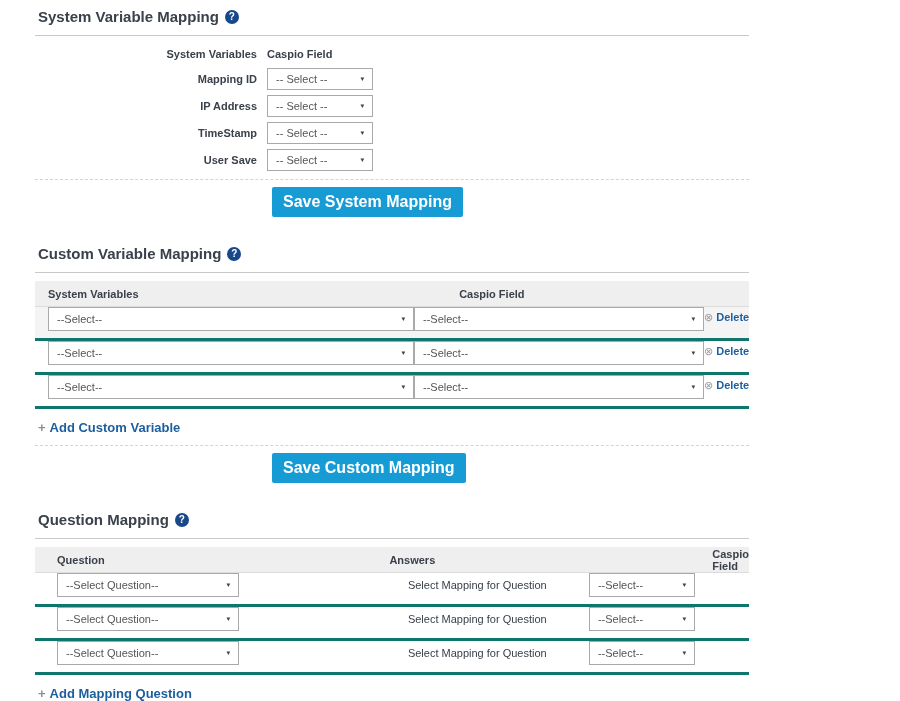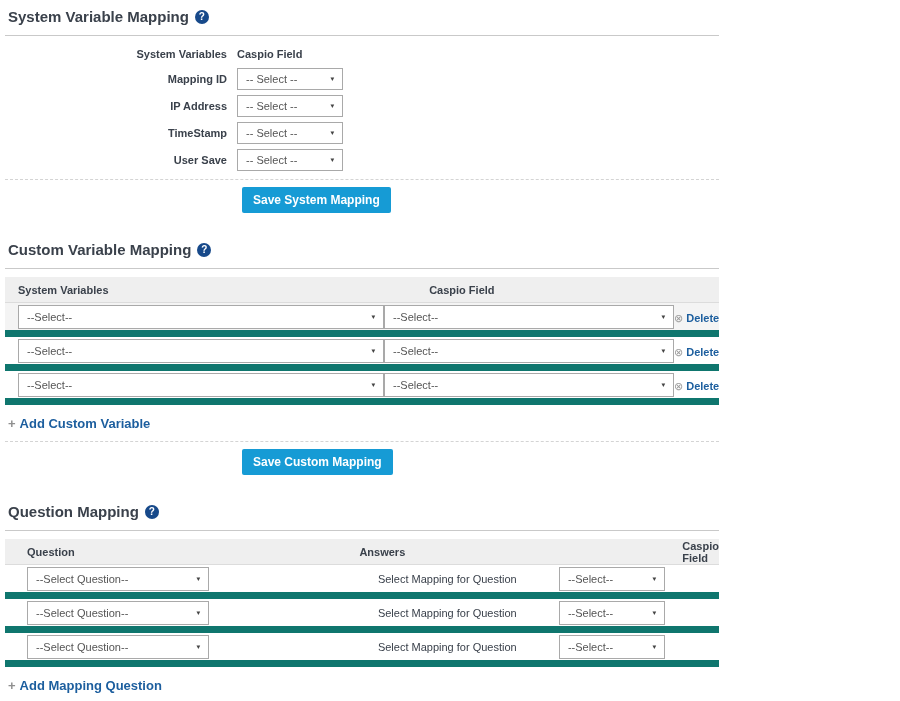--- a/index.html
+++ b/index.html
@@ -1,18 +1,18 @@
 <!DOCTYPE html>
 <html><head>
 <meta charset="utf-8">
 <style>
   * { margin:0; padding:0; box-sizing:border-box; }
   html,body { background:#ffffff; }
   body { font-family:"Liberation Sans", sans-serif; color:#3e444c; }
-  .page { width:724px; height:701px; padding:6px 5px 0 5px; overflow:hidden; }
+  .page { width:724px; height:701px; padding:6px 5px 0 5px; overflow:hidden;margin-left:30px; }
 
   
   .section-title { display:flex; align-items:center; gap:6px; font-size:15px; font-weight:bold; color:#3a414b; margin:2px 0 10px 3px; }
   .help-icon { display:inline-flex; align-items:center; justify-content:center; width:14px; height:14px; border-radius:50%; background:#17498a; color:#fff; font-size:10px; font-weight:bold; cursor:pointer; }
   .rule { border-top:1px solid #c9c9c9; }
 
   
   .select-wrap { position:relative; display:inline-block; background:#f9a8d4; }
   .select-wrap select { width:100%; height:22px; font-family:"Liberation Sans",sans-serif; font-size:11px; color:#555; border:1px solid #a9a9a9; background:#fff; border-radius:0; padding:0 18px 0 8px; -webkit-appearance:none; -moz-appearance:none; appearance:none; }
   .select-wrap .arrow { position:absolute; right:6px; top:50%; transform:translateY(-50%) scale(.7); color:#444; font-size:9px; pointer-events:none; }
@@ -21,28 +21,28 @@
   
   .sys-form { margin-top:12px; }
   .sys-row { display:flex; align-items:center; margin-bottom:5px; }
   .sys-row.hdr { margin-bottom:8px; }
   .sys-label { width:232px; text-align:right; padding-right:10px; font-size:11px; font-weight:bold; color:#3a414b; }
   .sys-field-hdr { font-size:11px; font-weight:bold; color:#3a414b; }
   .sys-ctrl { width:106px; }
 
   .dashed { border-top:1px dashed #d4d4d4; margin-top:8px; }
   .btn-row { margin:7px 0 0 237px; }
-  .btn { background:#169bd5; color:#fff; border:none; border-radius:2px; font-family:"Liberation Sans",sans-serif; font-size:12px; font-weight:bold; padding:6px 11px; cursor:pointer; }
+  .btn { background:#169bd5; color:#fff; border:none; border-radius:2px; font-family:"Liberation Sans",sans-serif; font-size:16px; font-weight:bold; padding:6px 11px; cursor:pointer; }
 
   .section { margin-top:28px; }
 
   
   .tbl { margin-top:8px; }
   .tbl-hdr { display:flex; align-items:center; background:#efefef; border-bottom:1px solid #dcdcdc; height:26px; font-size:11px; font-weight:bold; color:#3a414b; }
-  .tbl-row { display:flex; align-items:center; height:34px; border-bottom:7px solid #0f766e; background:#fff; }
+  .tbl-row { display:flex; align-items:flex-start; height:34px; border-bottom:3px solid #0f766e; background:#fff; }
   .tbl-row.shade { background:#f4f4f4; }
 
   
   .c1 { width:478px; padding-left:13px; }
   .c2 { width:312px; }
   .c3 { flex:1; text-align:right; padding-right:14px; }
   .c1 .select-wrap { width:366px; }
   .c2 .select-wrap { width:290px; }
 
   .delete-link { font-size:11px; font-weight:bold; color:#1c5e9e; text-decoration:none; cursor:pointer; white-space:nowrap; }

